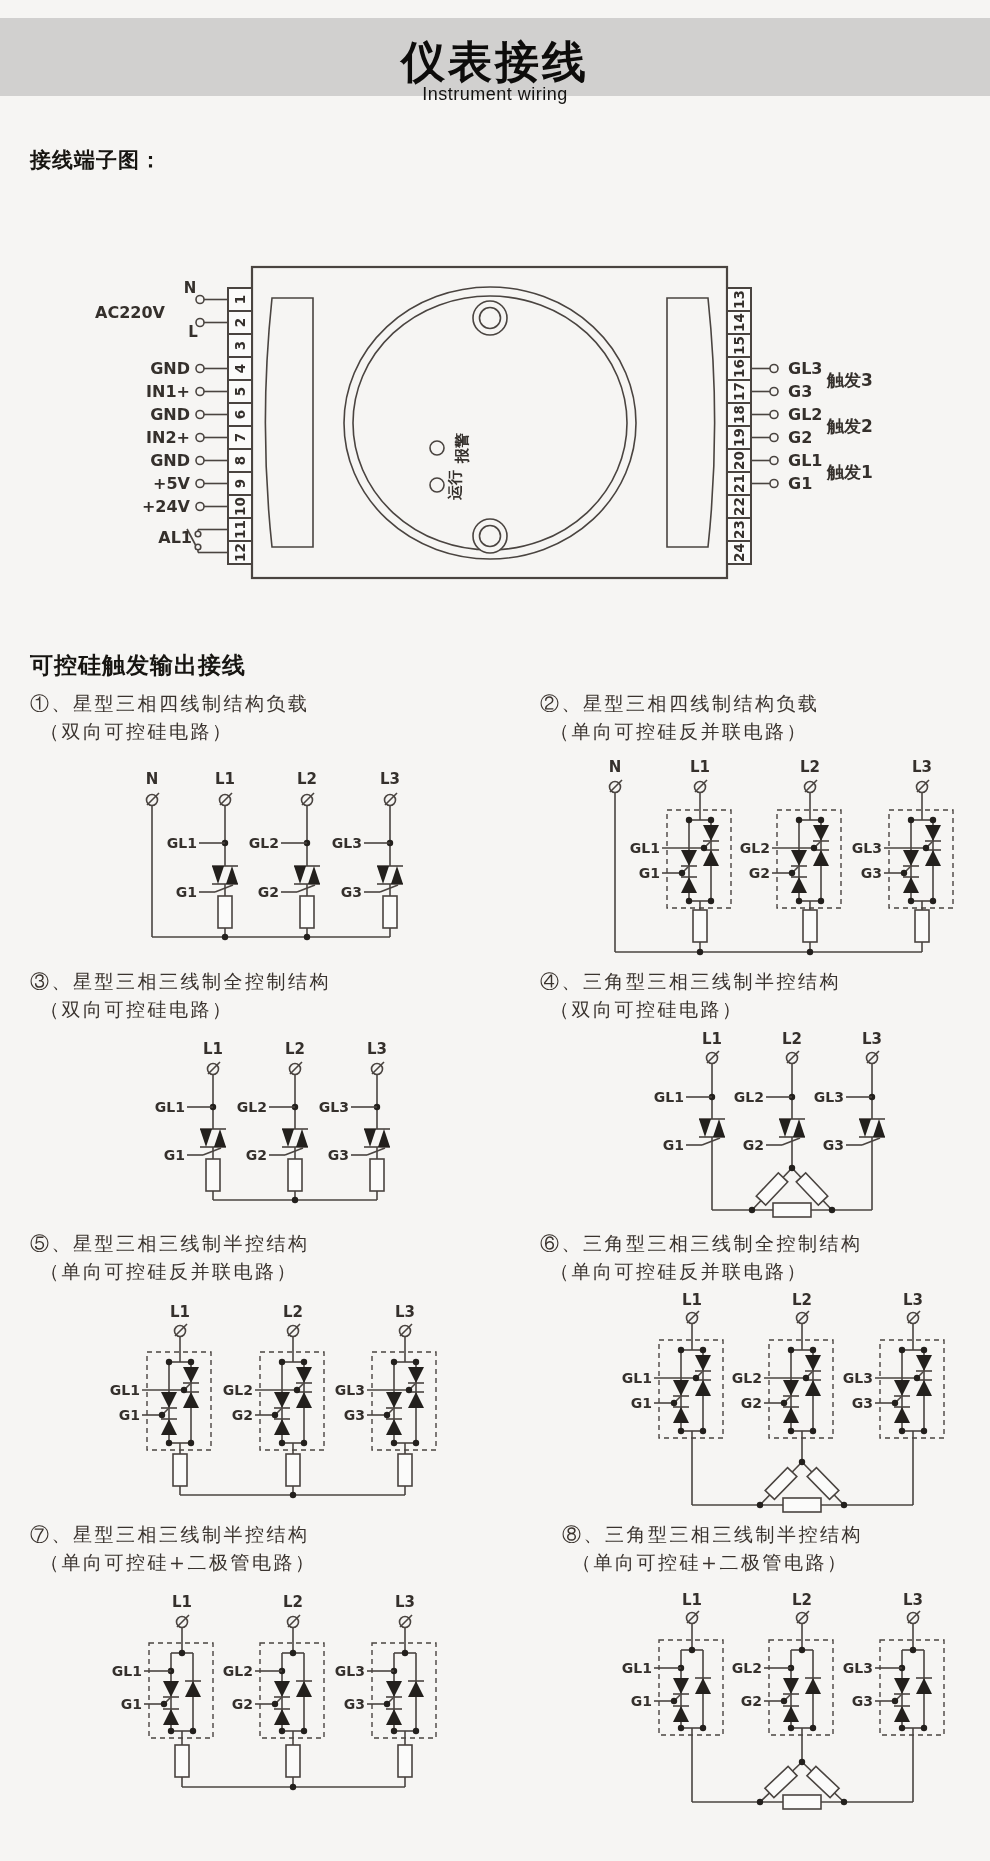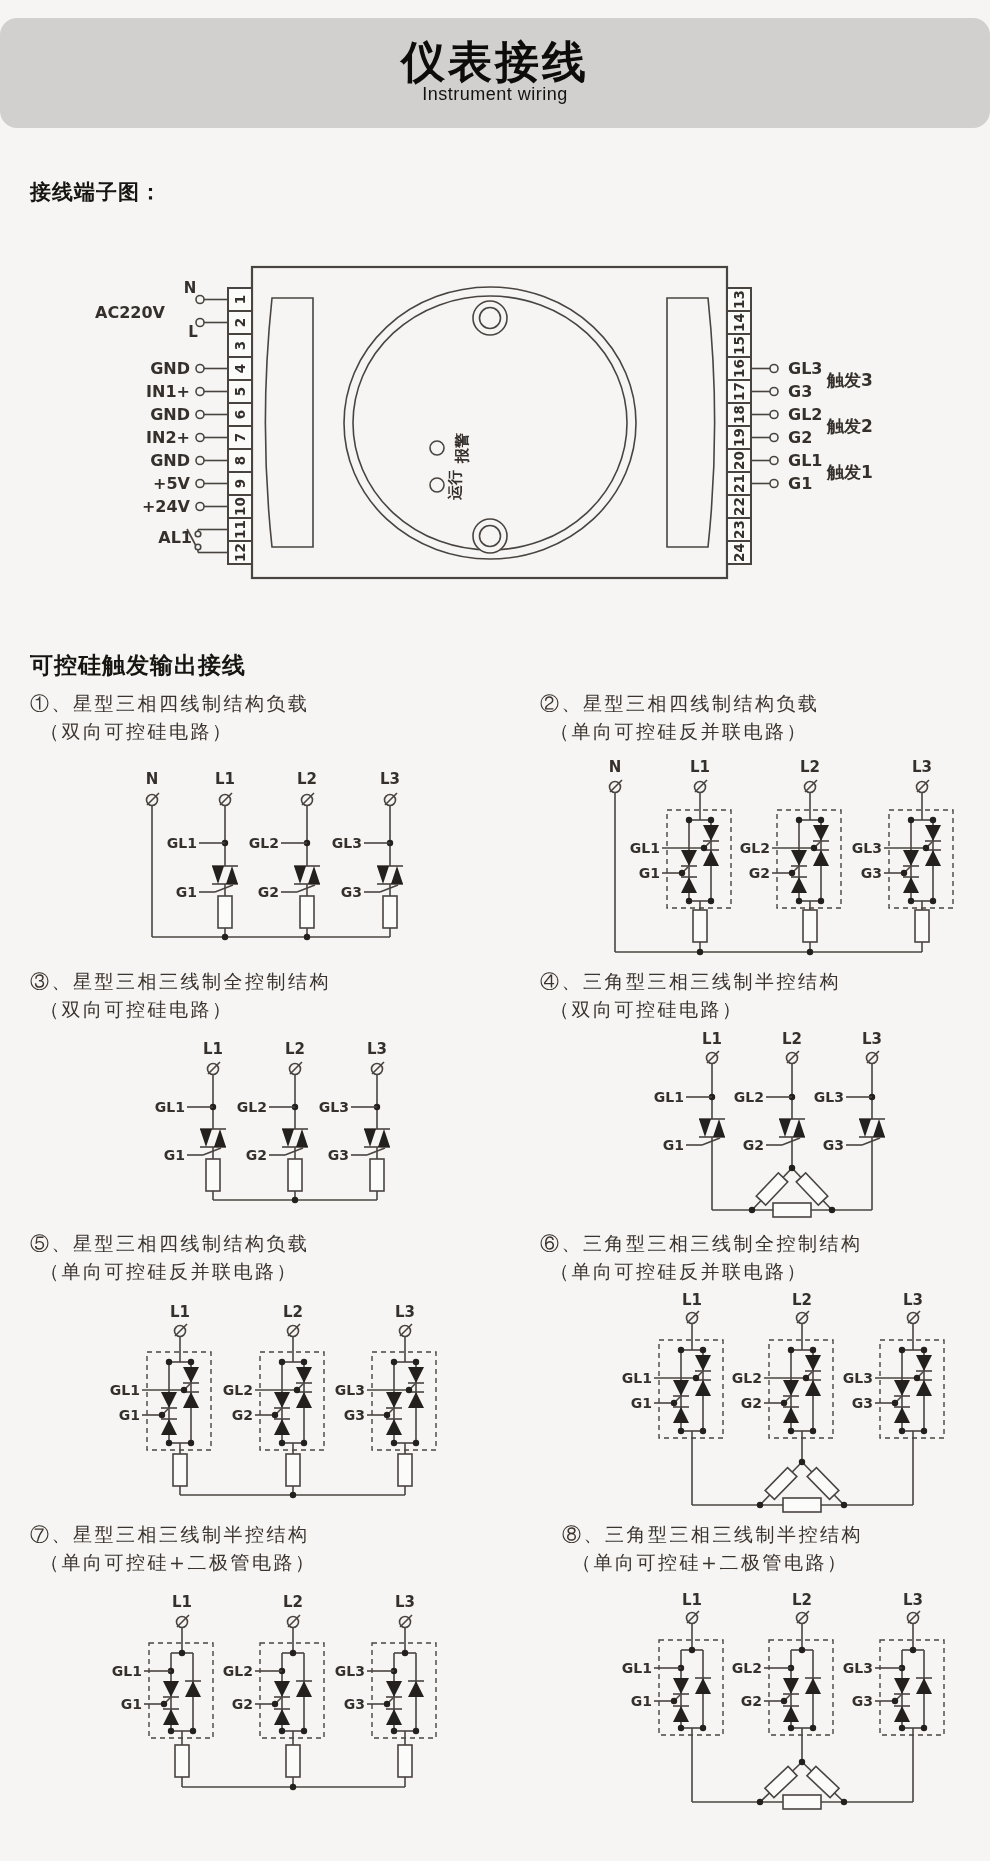--- a/index.html
+++ b/index.html
@@ -1,22 +1,22 @@
 <!DOCTYPE html>
 <html><head>
 <meta charset="utf-8">
 <style>
   html,body{margin:0;padding:0;}
   body{width:990px;height:1861px;position:relative;background:#f6f5f3;
        font-family:"Liberation Sans","DejaVu Sans",sans-serif;overflow:hidden;}
-  .banner{position:absolute;left:0;top:18px;width:990px;height:110px;background:#d1d0cf;text-align:center;border-radius:17px;}
+  .banner{position:absolute;left:0;top:18px;width:990px;height:78px;background:#d1d0cf;text-align:center;}
   .banner .t{margin-top:20px;font-size:44px;font-weight:bold;color:#0d0c0b;letter-spacing:3px;line-height:48px;}
   .banner .s{font-size:18px;color:#141311;margin-top:-2px;letter-spacing:0.5px;}
   .h1{position:absolute;font-weight:bold;color:#171511;letter-spacing:1px;}
-  .h-term{left:30px;top:146px;font-size:21px;margin-top:32px;}
+  .h-term{left:30px;top:146px;font-size:21px;}
   .h-scr{left:30px;top:650px;font-size:23px;}
   .dt{position:absolute;font-family:"DejaVu Serif","Liberation Serif",serif;font-size:19px;
       color:#3a332e;letter-spacing:2.5px;line-height:28px;}
   .dt .l2{padding-left:10px;}
   svg{position:absolute;overflow:visible;}
 </style>
 </head>
 <body>
 
 <div class="banner">
@@ -159,21 +159,21 @@
 </div>
 <div class="dt" style="left:30px;top:967px">
   <div>③、星型三相三线制全控制结构</div>
     <div class="l2">（双向可控硅电路）</div>
 </div>
 <div class="dt" style="left:540px;top:967px">
   <div>④、三角型三相三线制半控结构</div>
     <div class="l2">（双向可控硅电路）</div>
 </div>
 <div class="dt" style="left:30px;top:1229px">
-  <div>⑤、星型三相四线制结构负载</div>
+  <div>⑤、星型三相三线制半控结构</div>
     <div class="l2">（单向可控硅反并联电路）</div>
 </div>
 <div class="dt" style="left:540px;top:1229px">
   <div>⑥、三角型三相三线制全控制结构</div>
     <div class="l2">（单向可控硅反并联电路）</div>
 </div>
 <div class="dt" style="left:30px;top:1520px">
   <div>⑦、星型三相三线制半控结构</div>
     <div class="l2">（单向可控硅+二极管电路）</div>
 </div>

